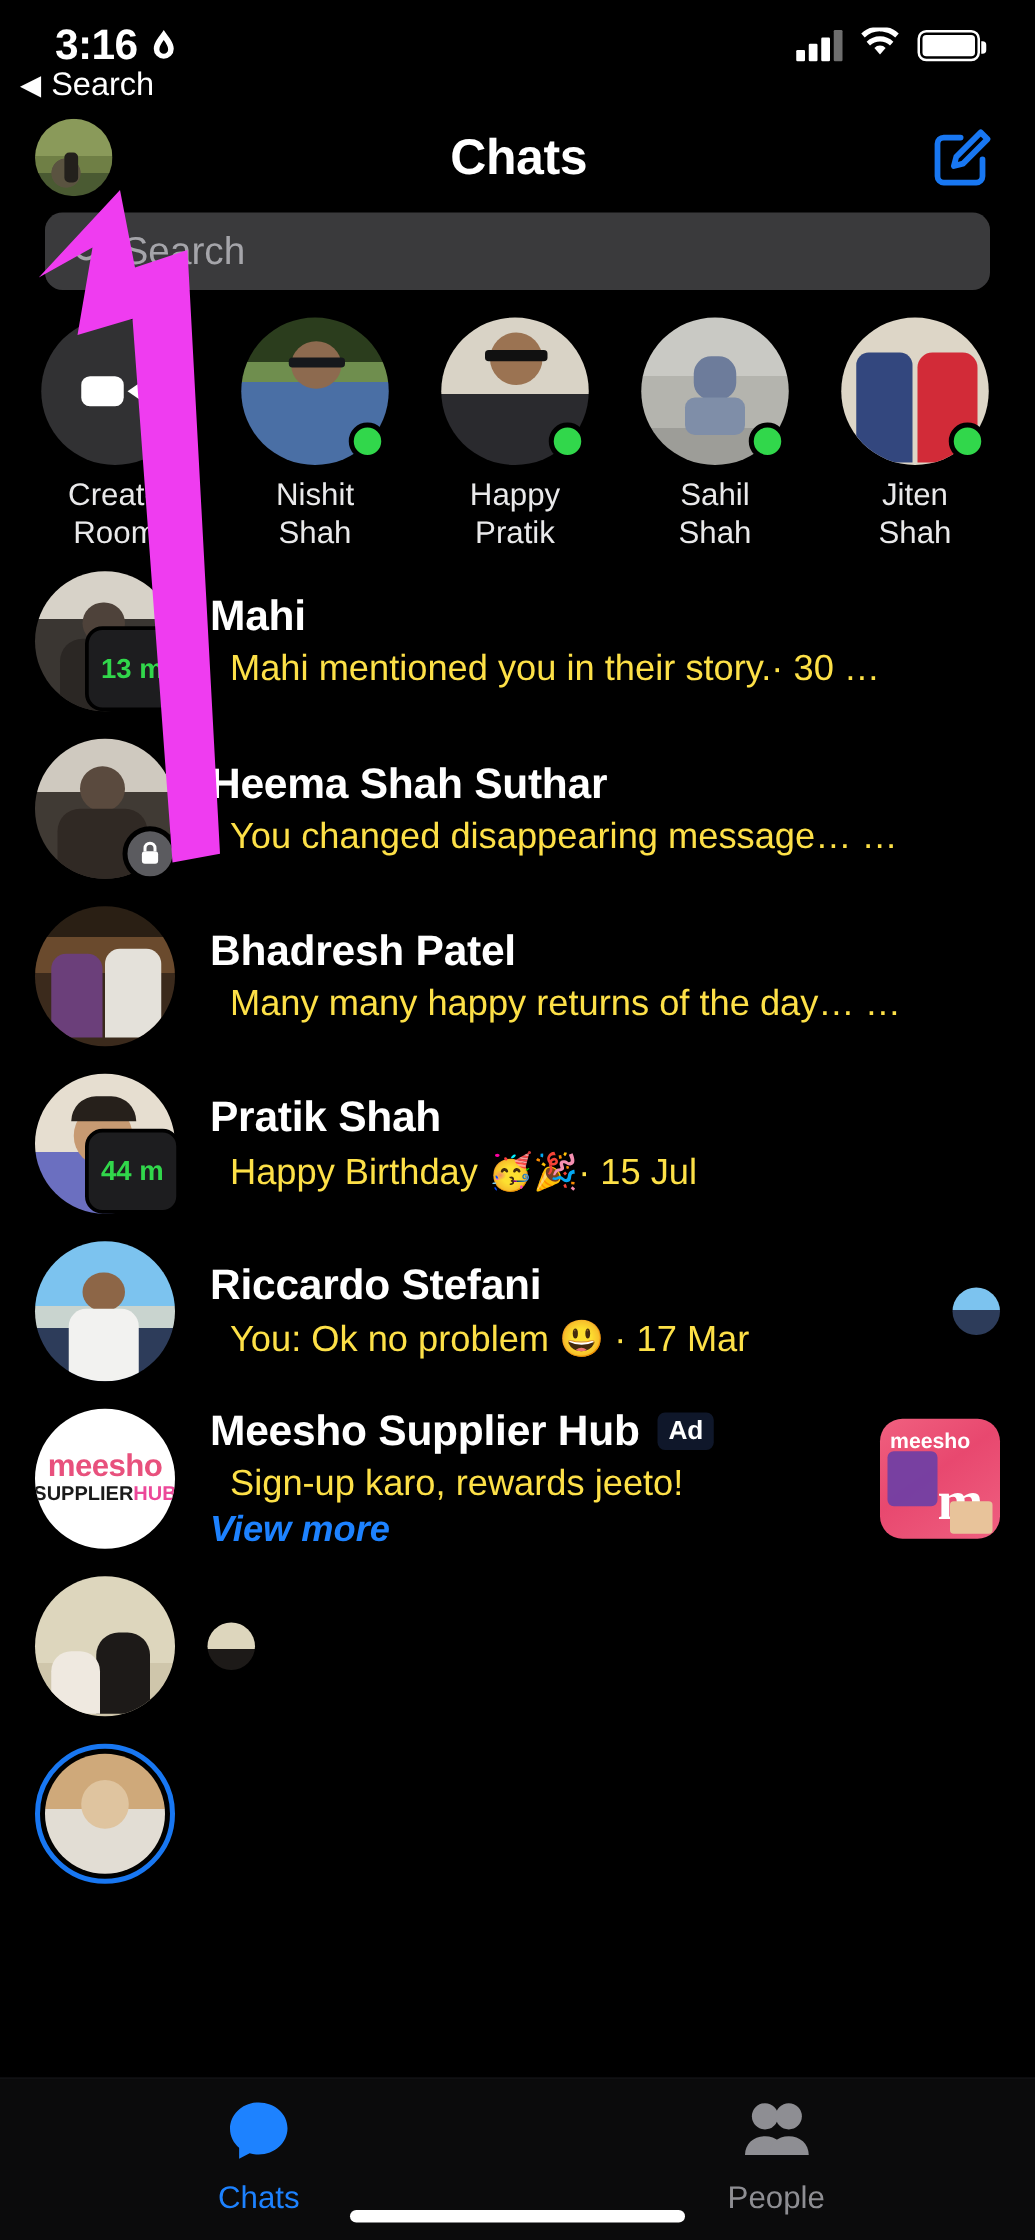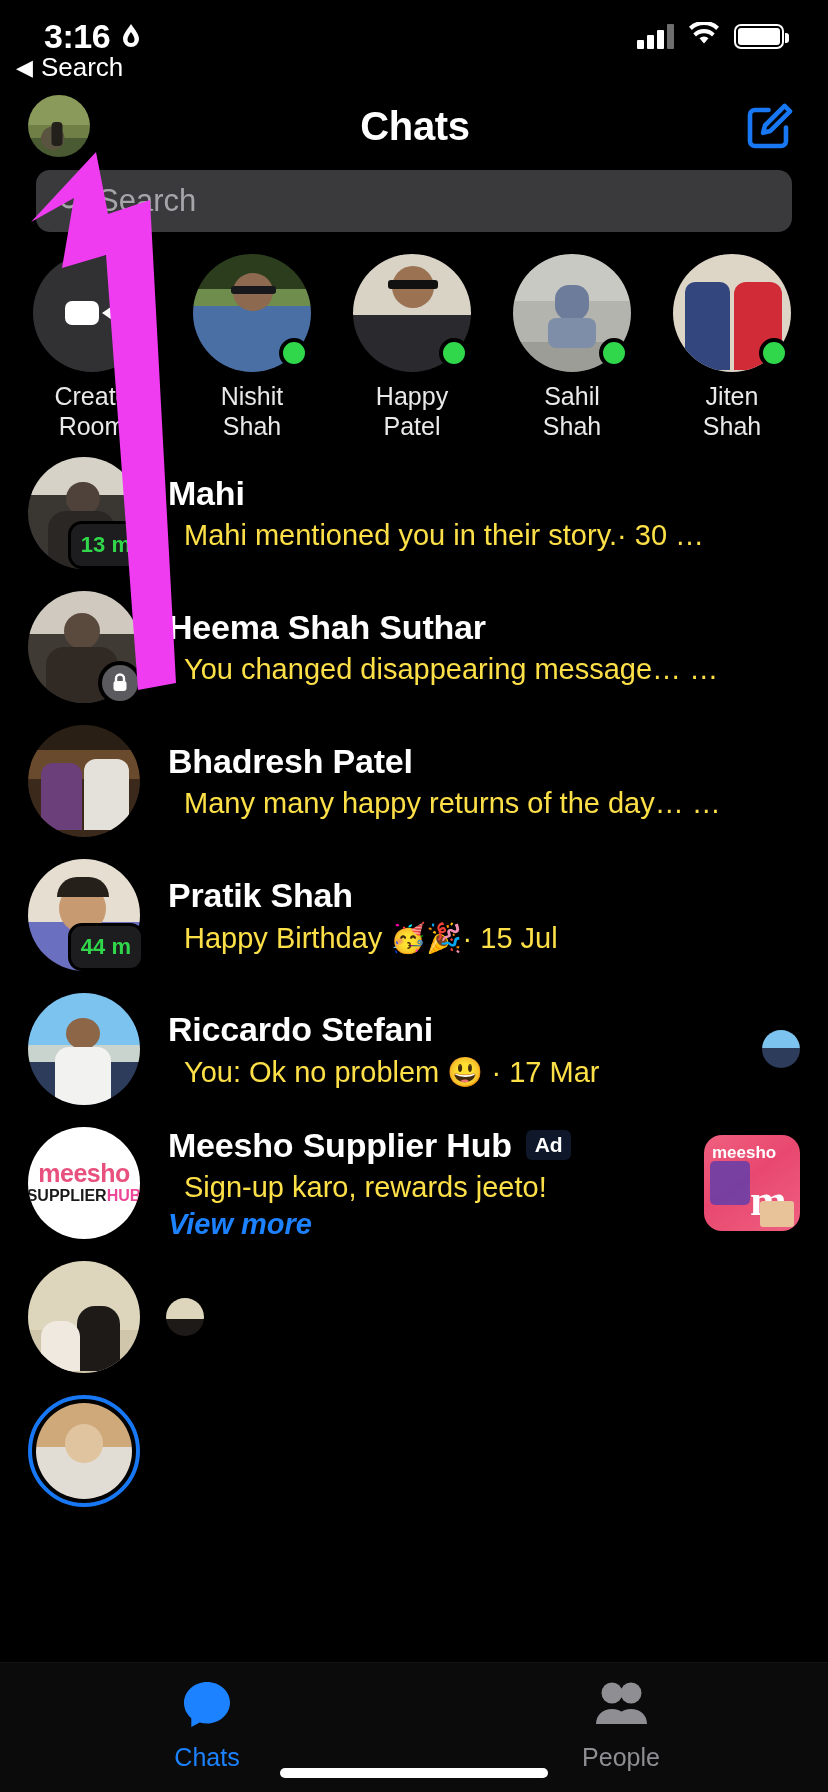--- a/index.html
+++ b/index.html
@@ -120,21 +120,21 @@
   
   .list { position:absolute; top:446px; left:0; right:0; bottom:130px; overflow:hidden; }
   .row { display:flex; align-items:center; height:134px; padding:0 28px; position:relative; }
   .row-av { width:112px; height:112px; border-radius:50%; position:relative; flex:0 0 auto; }
   .row-av .pic { width:100%; height:100%; border-radius:50%; overflow:hidden; }
   .ringed { padding:4px; border:4px solid #1877f2; }
   .ringed .pic { width:100%; height:100%; }
   .badge-time {
     position:absolute; right:-4px; bottom:0px;
     background:#1d1d1f; color:#31d74b; font-size:22px; font-weight:700;
-    padding:8px 10px; border-radius:14px; border:3px solid #000;
+    padding:18px 10px; border-radius:14px; border:3px solid #000;
   }
   .badge-lock {
     position:absolute; right:-2px; bottom:-2px;
     width:44px; height:44px; border-radius:50%; background:#5b5b5f;
     border:4px solid #000; display:flex; align-items:center; justify-content:center;
   }
   .row-text { flex:1; min-width:0; padding-left:28px; padding-right:14px; }
   .row-name {
     color:#fff; font-size:34px; font-weight:600; letter-spacing:-0.2px;
     display:flex; align-items:center; gap:14px;
@@ -299,21 +299,21 @@
         <span>Nishit</span><br><span>Shah</span>
       </div>
     </div>
 
     <div class="story">
       <div class="story-pic">
         <div class="inner p-rajan"></div>
         <span class="dot-online"></span>
       </div>
       <div class="story-name">
-        <span>Happy</span><br><span>Patel</span>
+        <span>Happy</span><br><span>Pratik</span>
       </div>
     </div>
 
     <div class="story">
       <div class="story-pic">
         <div class="inner p-sahil"></div>
         <span class="dot-online"></span>
       </div>
       <div class="story-name">
         <span>Sahil</span><br><span>Shah</span>

